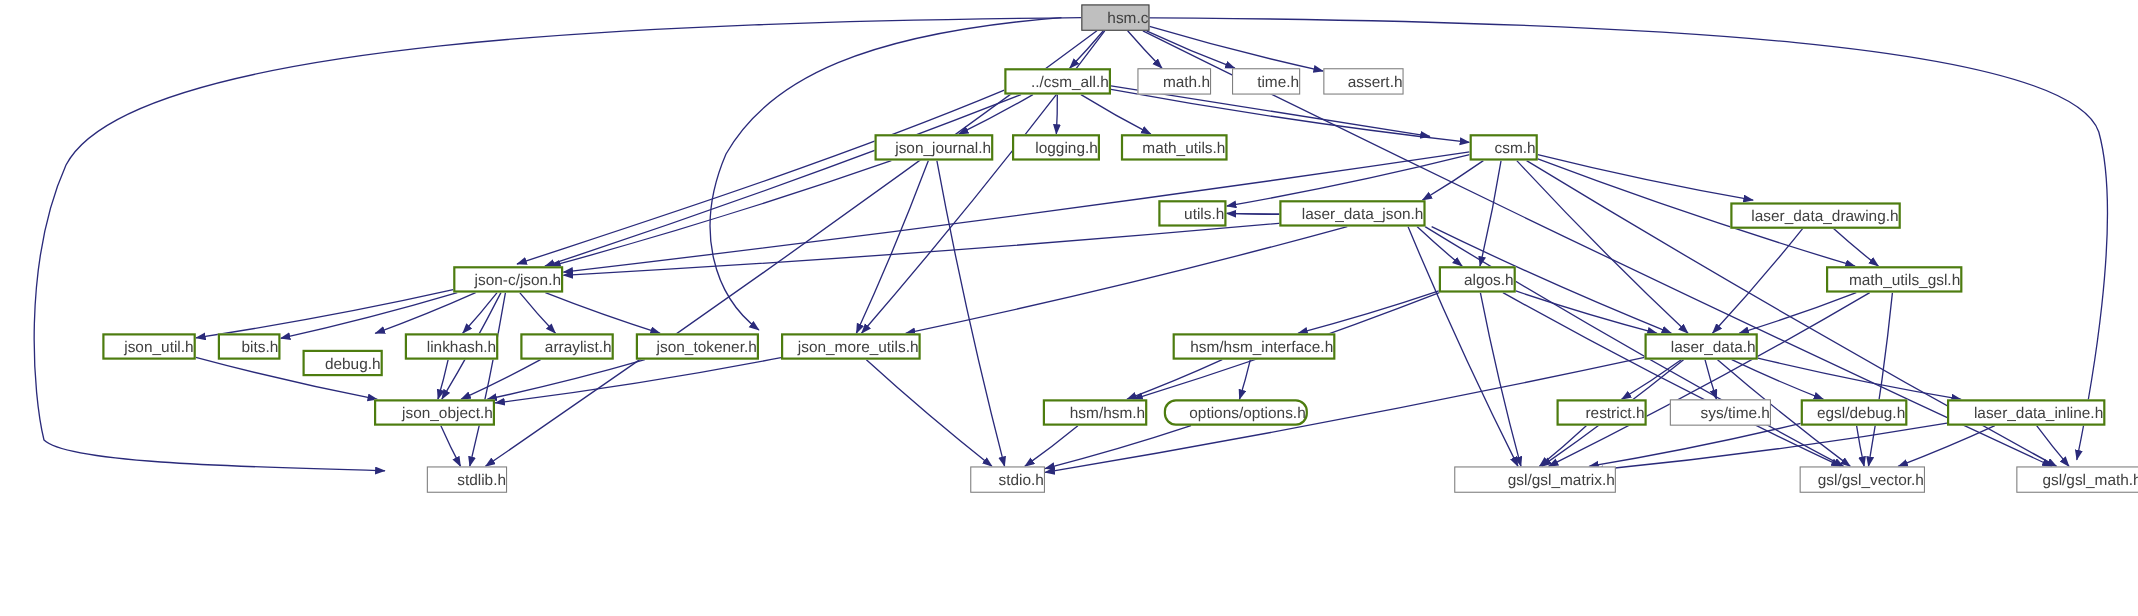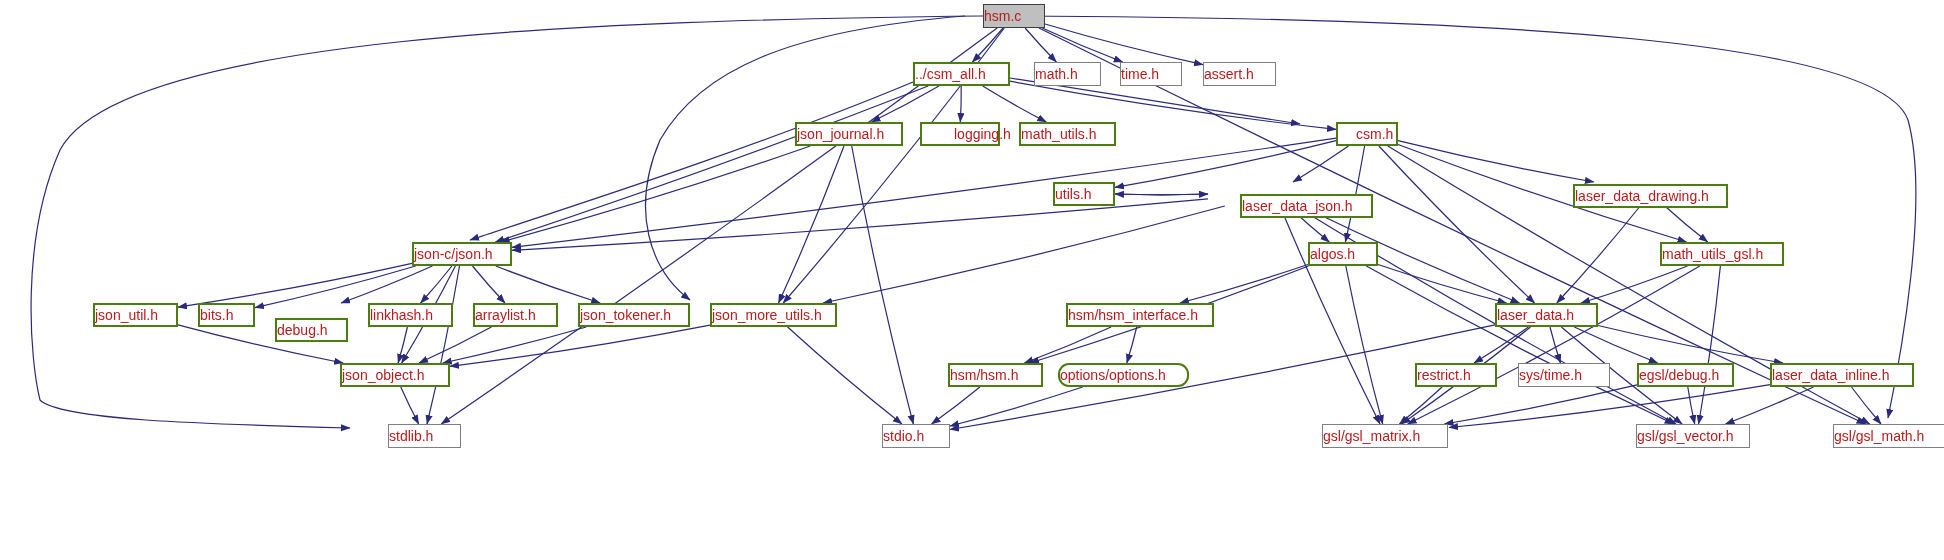--- a/index.html
+++ b/index.html
@@ -20,26 +20,26 @@
     top: 0;
     width: 1944px;
     height: 560px;
     overflow: visible;
   }
   .node {
     position: absolute;
     box-sizing: border-box;
     display: flex;
     align-items: center;
-    justify-content: flex-start;
+    justify-content: flex-end;
     height: 24px;
     background: #ffffff;
     border: 1px solid #808080;
     font-size: 14px;
-    color: #b91c1c;
+    color: #404040;
     white-space: nowrap;
     line-height: 1;
     letter-spacing: 0px;
   }
   .node.solid {
     border: 2px solid #4d7c0f;
   }
   .node.current {
     background: #bfbfbf;
     border: 1px solid #404040;
@@ -163,21 +163,21 @@
       </div>
       <div class="node solid" style="left: 1019px; top: 122px; width: 97px;">
         <span class="node-label">math_utils.h</span>
       </div>
       <div class="node solid" style="left: 1336px; top: 122px; width: 62px; padding-left: 18px;">
         <span class="node-label">csm.h</span>
       </div>
       <div class="node solid" style="left: 1053px; top: 182px; width: 62px;">
         <span class="node-label">utils.h</span>
       </div>
-      <div class="node solid" style="left: 1240px; top: 182px; width: 133px; margin-top: 12px;">
+      <div class="node solid" style="left: 1163px; top: 182px; width: 133px;">
         <span class="node-label">laser_data_json.h</span>
       </div>
       <div class="node solid" style="left: 1573px; top: 184px; width: 155px;">
         <span class="node-label">laser_data_drawing.h</span>
       </div>
       <div class="node solid" style="left: 412px; top: 242px; width: 100px;">
         <span class="node-label">json-c/json.h</span>
       </div>
       <div class="node solid" style="left: 1308px; top: 242px; width: 70px;">
         <span class="node-label">algos.h</span>
@@ -232,21 +232,21 @@
       </div>
       <div class="node solid" style="left: 1770px; top: 363px; width: 144px;">
         <span class="node-label">laser_data_inline.h</span>
       </div>
       <div class="node " style="left: 388px; top: 424px; width: 73px;">
         <span class="node-label">stdlib.h</span>
       </div>
       <div class="node " style="left: 882px; top: 424px; width: 68px;">
         <span class="node-label">stdio.h</span>
       </div>
-      <div class="node " style="left: 1322px; top: 424px; width: 126px;">
+      <div class="node " style="left: 1322px; top: 424px; width: 147px;">
         <span class="node-label">gsl/gsl_matrix.h</span>
       </div>
       <div class="node " style="left: 1636px; top: 424px; width: 114px;">
         <span class="node-label">gsl/gsl_vector.h</span>
       </div>
       <div class="node " style="left: 1833px; top: 424px; width: 115px;">
         <span class="node-label">gsl/gsl_math.h</span>
       </div>
     </div>
 </div>

